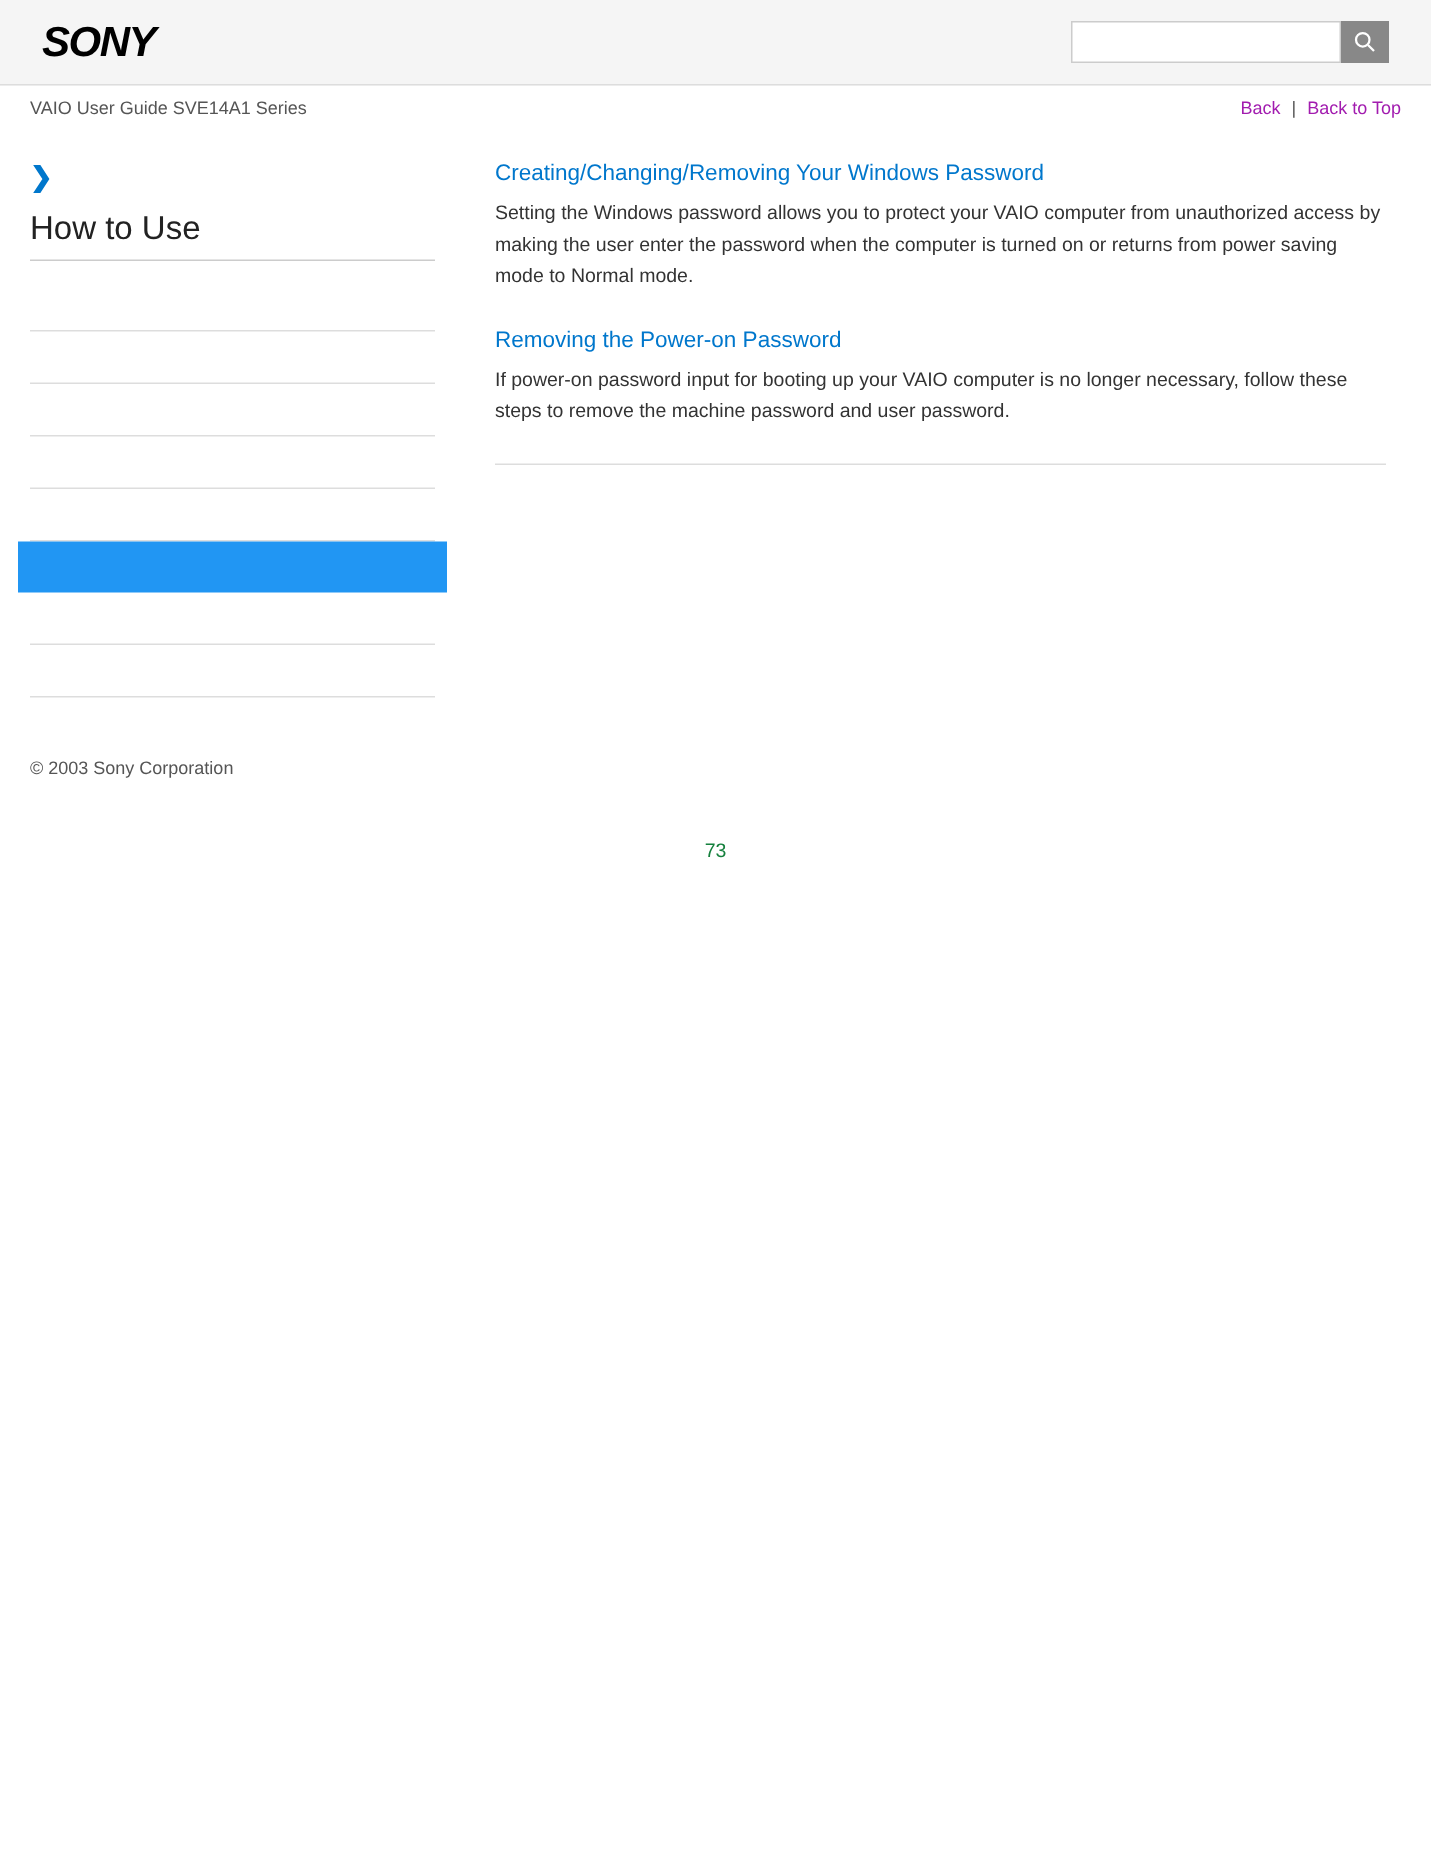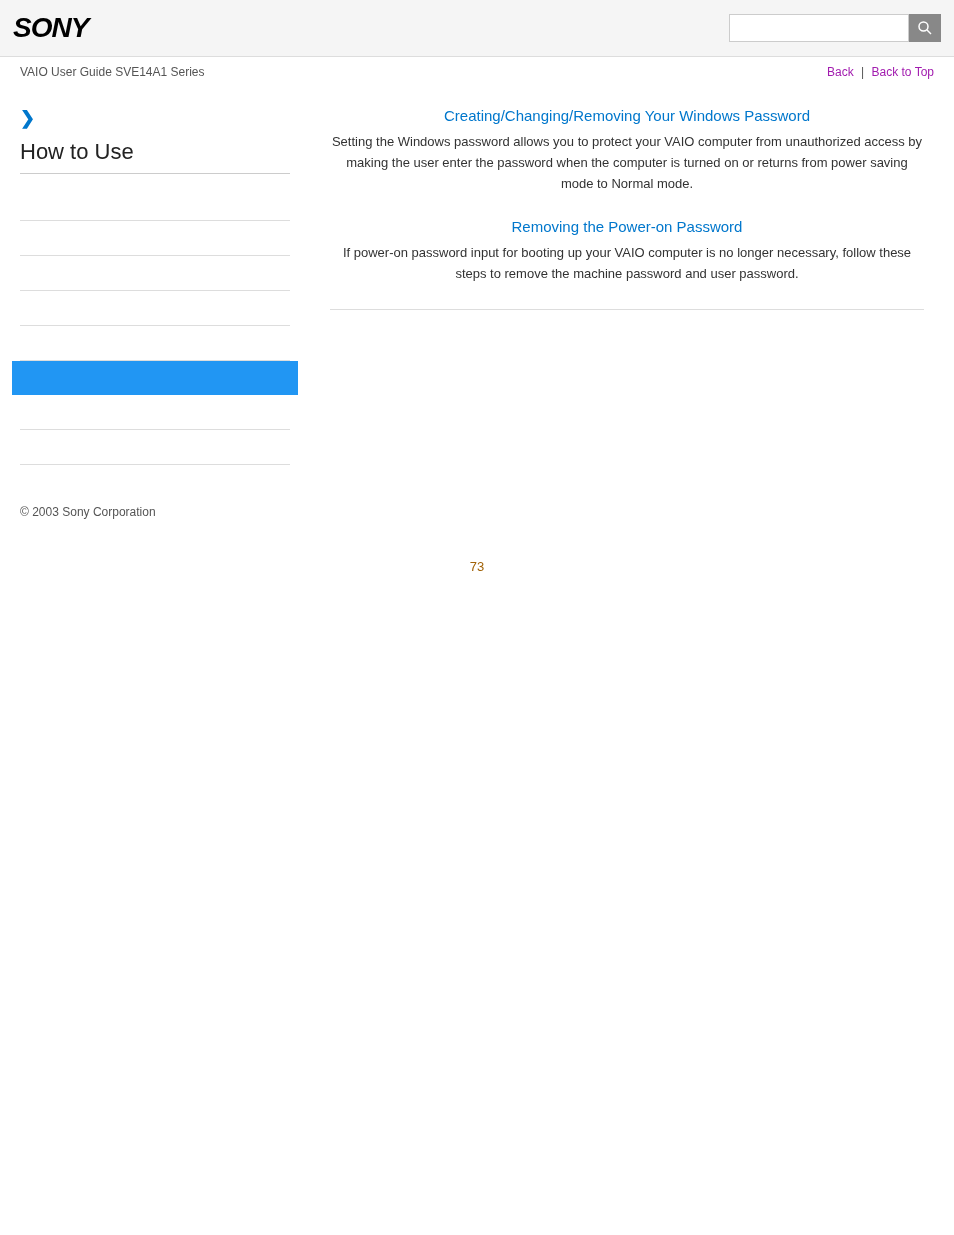--- a/index.html
+++ b/index.html
@@ -15,21 +15,21 @@
       background: #fff;
       width: 954px;
       min-height: 1235px;
     }
 
     
     .header {
       display: flex;
       align-items: center;
       justify-content: space-between;
-      padding: 12px 13px;
+      padding: 12px 28px;
       border-bottom: 1px solid #ddd;
       background: #f5f5f5;
     }
 
     .sony-logo {
       font-size: 28px;
       font-weight: 900;
       letter-spacing: -1px;
       color: #000;
       font-style: italic;
@@ -144,21 +144,20 @@
     .sidebar-nav-item a {
       color: #555;
       text-decoration: none;
     }
 
     
     .content-area {
       flex: 1;
       padding: 20px 30px 20px 20px;
       border-left: none;
-      text-align: center;
     }
 
     .content-section {
       margin-bottom: 24px;
     }
 
     .content-section-title {
       font-size: 15px;
       color: #0077cc;
       text-decoration: none;
@@ -183,21 +182,21 @@
     .footer {
       padding: 20px;
       font-size: 12px;
       color: #555;
     }
 
     
     .page-number {
       text-align: center;
       font-size: 13px;
-      color: #a16207;
+      color: #15803d;
       padding: 20px;
     }
   </style>
 </head>
 <body>
 
 <div class="header">
   <div class="sony-logo">SONY</div>
   <div class="search-area">
     <input class="search-input" type="text" placeholder="" style="">

